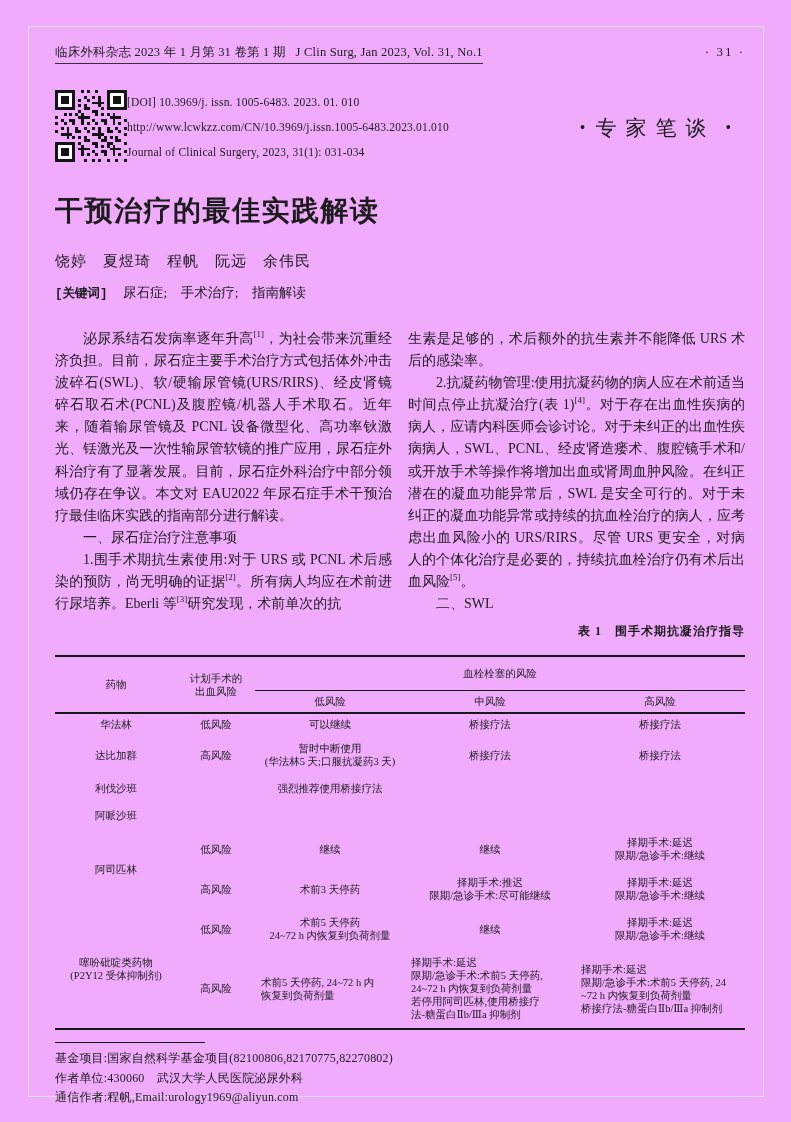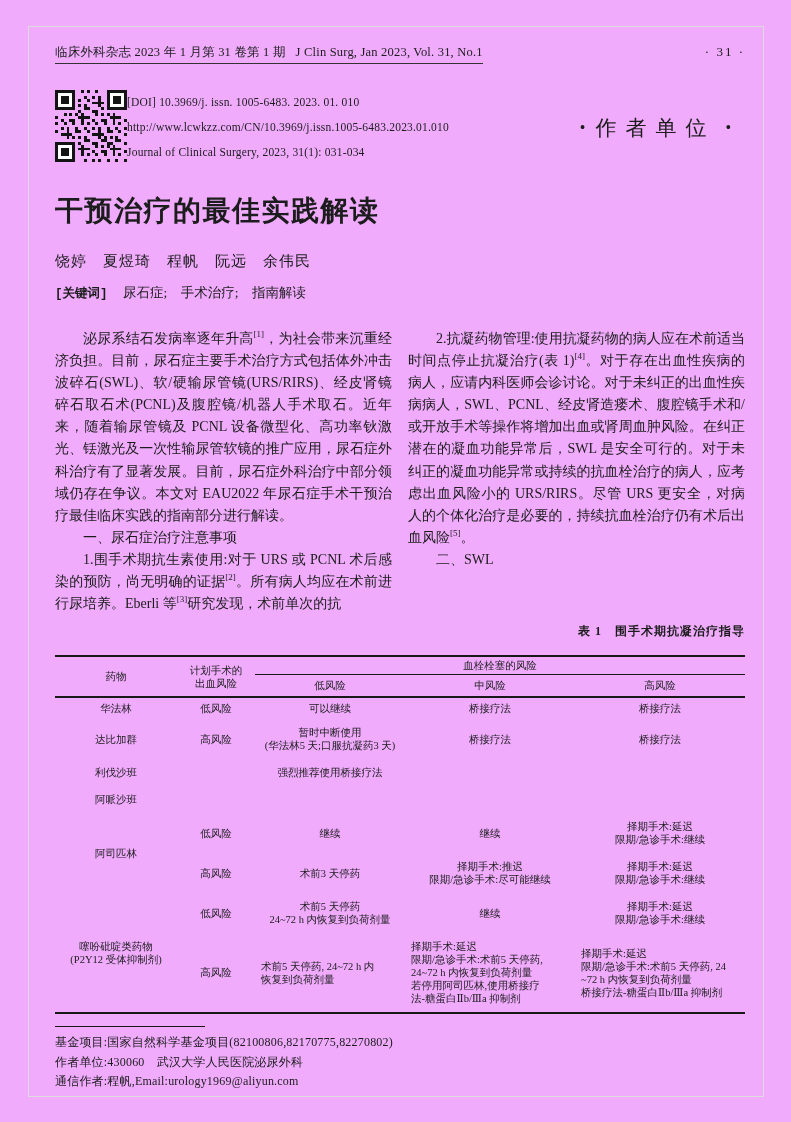--- a/index.html
+++ b/index.html
@@ -35,21 +35,21 @@
   .col p{margin:0;}
   .indent{text-indent:2em;}
   sup{font-size:9px;line-height:0;}
 
   
   .tbl-wrap{margin-top:8px;}
   .tbl-title{text-align:right;font-weight:bold;font-size:12px;letter-spacing:1px;margin-bottom:15px;}
   table{width:100%;border-collapse:collapse;font-size:10.5px;line-height:13px;
         border-top:2px solid #181818;border-bottom:2px solid #181818;}
   th,td{font-weight:normal;text-align:center;vertical-align:middle;padding:4px 3px;white-space:pre-line;}
-  th.hspan{border-bottom:1px solid #181818;padding:2px 3px;}
+  th.hspan{border-bottom:1px solid #181818;padding:10px 3px;}
   tr.h2 th, th.rspan{border-bottom:2px solid #181818;}
   td.cell-left{text-align:left;padding-left:6px;}
   tr.tall td{padding-top:7px;padding-bottom:7px;}
 
   
   .footnote{margin-top:12px;font-size:12px;line-height:19.5px;letter-spacing:.2px;}
   .fn-rule{width:150px;border-top:1.5px solid #181818;margin-bottom:6px;}
 </style>
 </head>
 <body>
@@ -212,21 +212,21 @@
             <rect x="24" y="24" width="1" height="1"></rect>
           </g>
         </svg>
       <div class="doi-block">
         <div>[DOI] 10.3969/j. issn. 1005-6483. 2023. 01. 010</div>
         <div>http://www.lcwkzz.com/CN/10.3969/j.issn.1005-6483.2023.01.010</div>
         <div>Journal of Clinical Surgery, 2023, 31(1): 031-034</div>
       </div>
       <div class="section-label">
         <span class="dot">•</span>
-        <span class="slbl">作者单位</span>
+        <span class="slbl">专家笔谈</span>
         <span class="dot">•</span>
       </div>
     </div>
 
     <h1 class="title">
       <span class="tl">干预治疗的最佳实践解读</span>
     </h1>
 
     <div class="authors">饶婷　夏煜琦　程帆　阮远　余伟民</div>
 
@@ -235,20 +235,21 @@
       <span>尿石症;　手术治疗;　指南解读</span>
     </div>
 
     <div class="body-cols">
       <div class="col">
         <p class="indent sup-refs">泌尿系结石发病率逐年升高<sup>[1]</sup>，为社会带来沉重经济负担。目前，尿石症主要手术治疗方式包括体外冲击波碎石(SWL)、软/硬输尿管镜(URS/RIRS)、经皮肾镜碎石取石术(PCNL)及腹腔镜/机器人手术取石。近年来，随着输尿管镜及 PCNL 设备微型化、高功率钬激光、铥激光及一次性输尿管软镜的推广应用，尿石症外科治疗有了显著发展。目前，尿石症外科治疗中部分领域仍存在争议。本文对 EAU2022 年尿石症手术干预治疗最佳临床实践的指南部分进行解读。</p>
         <p class="indent">一、尿石症治疗注意事项</p>
         <p class="indent sup-refs">1.围手术期抗生素使用:对于 URS 或 PCNL 术后感染的预防，尚无明确的证据<sup>[2]</sup>。所有病人均应在术前进行尿培养。Eberli 等<sup>[3]</sup>研究发现，术前单次的抗</p>
       </div>
       <div class="col">
+        <p class="sup-refs">生素是足够的，术后额外的抗生素并不能降低 URS 术后的感染率。</p>
         <p class="indent sup-refs">2.抗凝药物管理:使用抗凝药物的病人应在术前适当时间点停止抗凝治疗(表 1)<sup>[4]</sup>。对于存在出血性疾病的病人，应请内科医师会诊讨论。对于未纠正的出血性疾病病人，SWL、PCNL、经皮肾造瘘术、腹腔镜手术和/或开放手术等操作将增加出血或肾周血肿风险。在纠正潜在的凝血功能异常后，SWL 是安全可行的。对于未纠正的凝血功能异常或持续的抗血栓治疗的病人，应考虑出血风险小的 URS/RIRS。尽管 URS 更安全，对病人的个体化治疗是必要的，持续抗血栓治疗仍有术后出血风险<sup>[5]</sup>。</p>
         <p class="indent">二、SWL</p>
       </div>
     </div>
 
     <div class="tbl-wrap">
       <div class="tbl-title">表 1　围手术期抗凝治疗指导</div>
       <table>
         <colgroup>
           <col style="width:122px">

